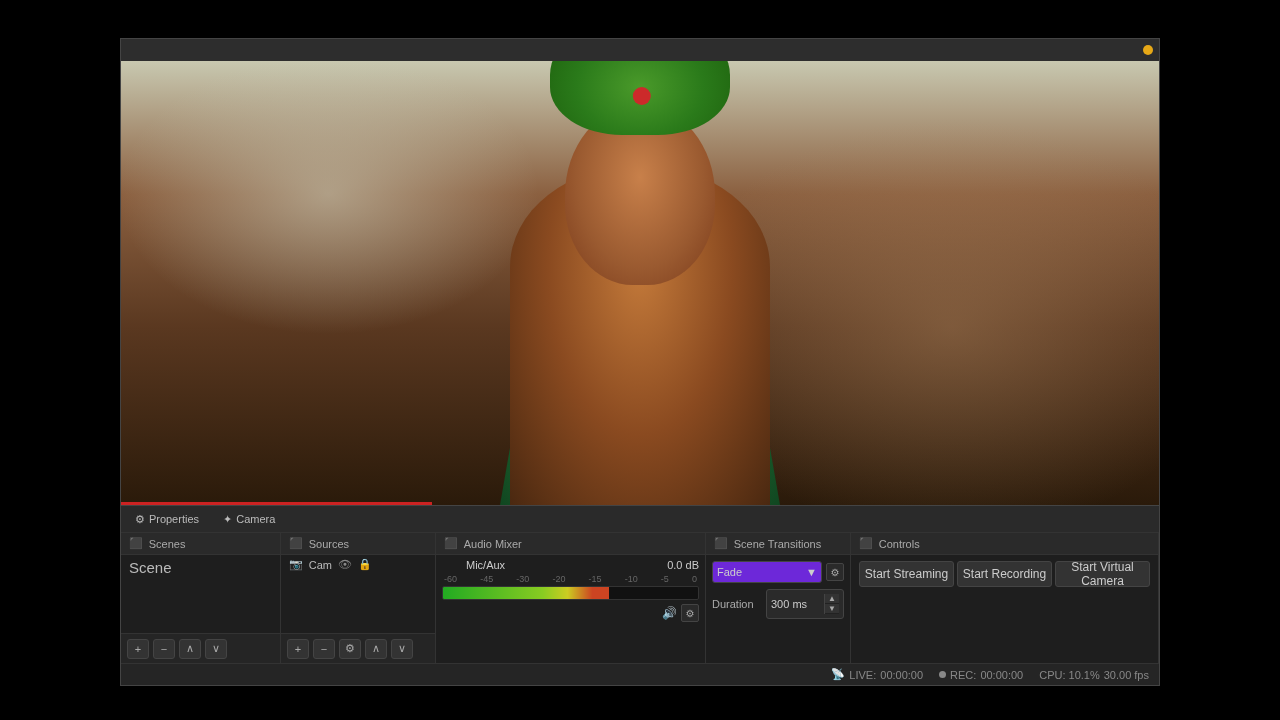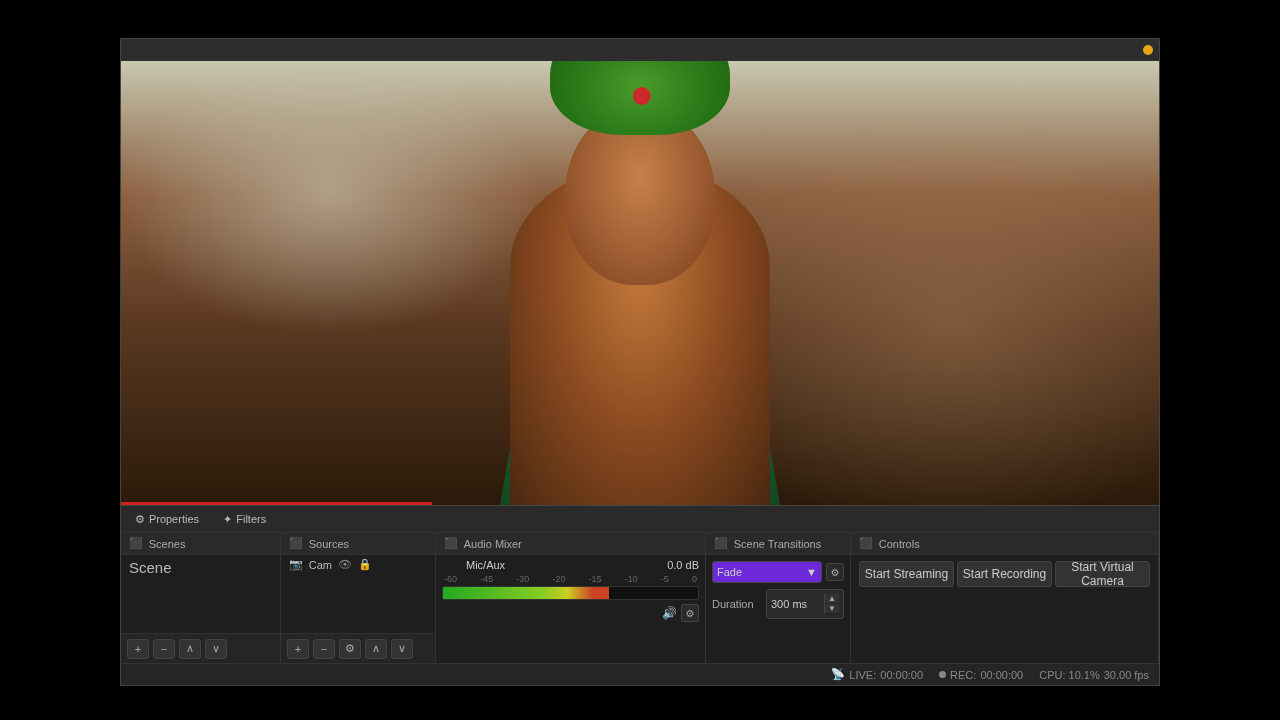--- a/index.html
+++ b/index.html
@@ -493,21 +493,21 @@
 
   <div class="bottom-panels">
 
     <div class="toolbar-row">
       <div class="toolbar-btn">
         <span>⚙</span>
         <span>Properties</span>
       </div>
       <div class="toolbar-btn">
         <span>✦</span>
-        <span>Filters</span>
+        <span>Camera</span>
       </div>
     </div>
 
     <div class="panels-row">
 
       <div class="panel scenes-panel">
         <div class="panel-header">
           <span class="panel-icon">⬛</span>
           <span>Scenes</span>
         </div>

